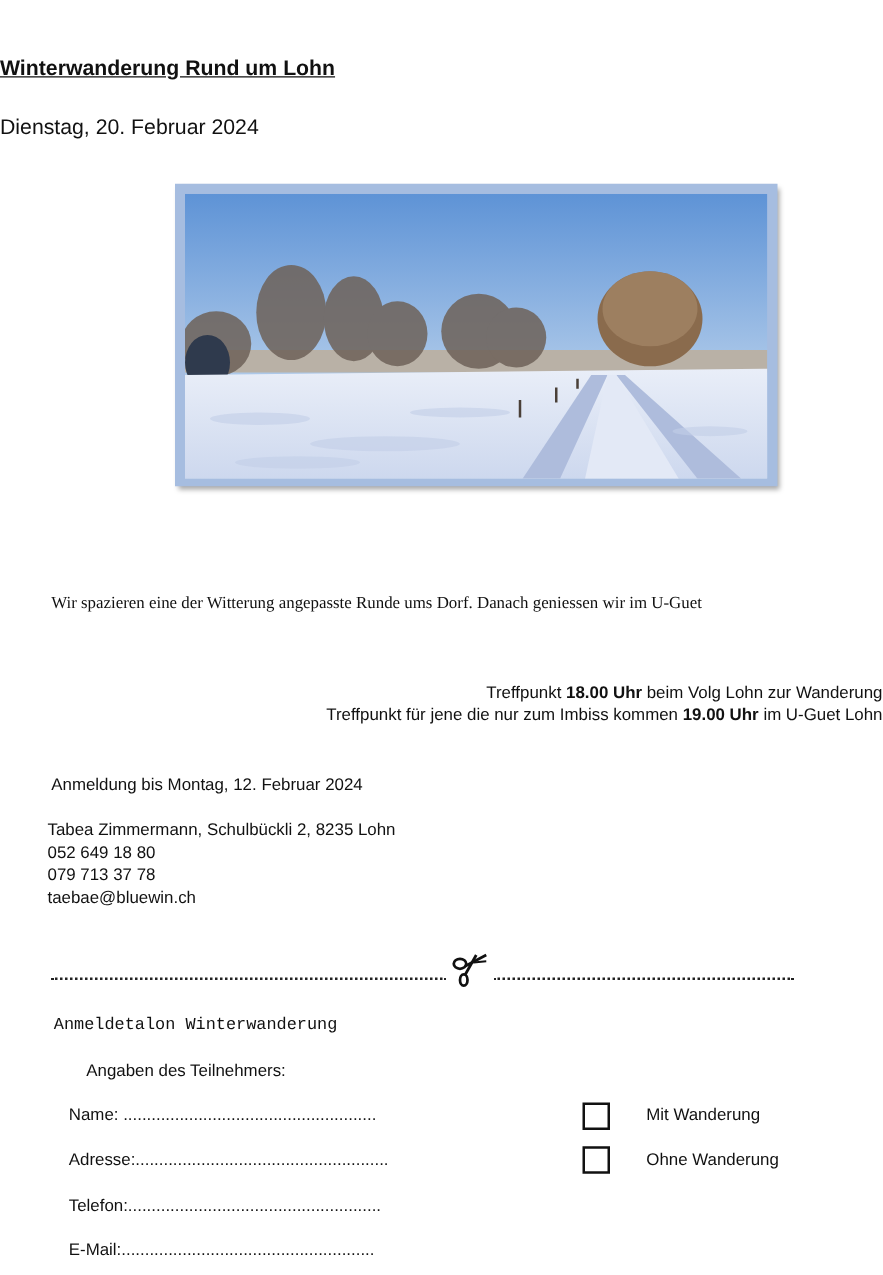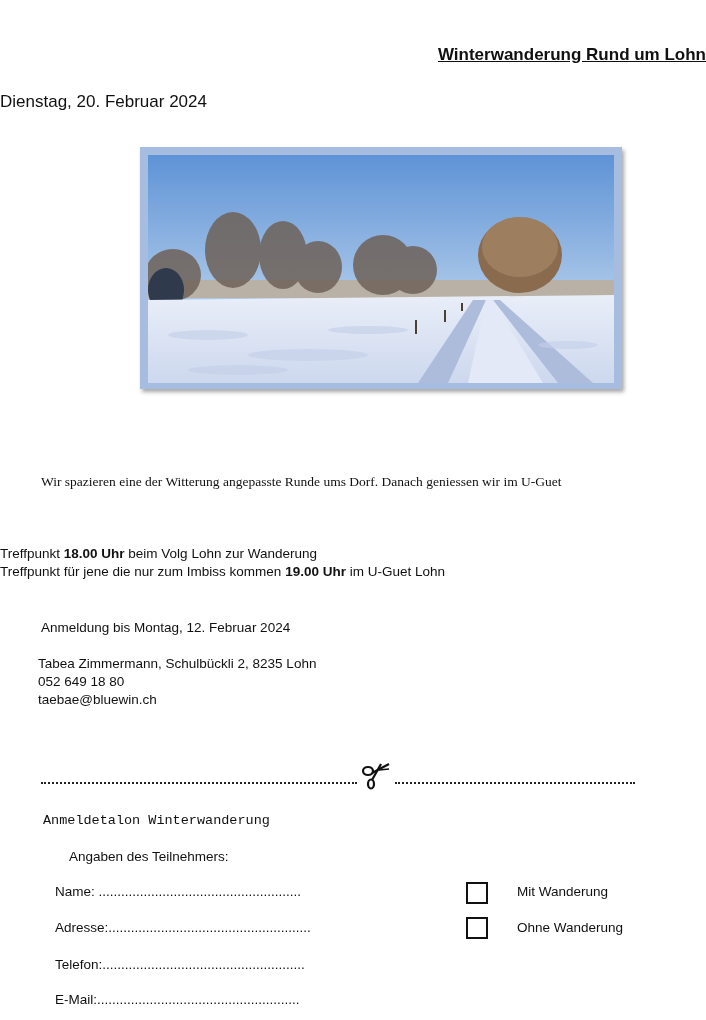--- a/index.html
+++ b/index.html
@@ -1,26 +1,26 @@
 <!DOCTYPE html>
 <html><head>
 <meta charset="utf-8">
 <style>
   html, body { margin: 0; padding: 0; background: #ffffff; }
   body { width: 706px; height: 1020px; position: relative; overflow: hidden;
          font-family: "Liberation Sans", "DejaVu Sans", sans-serif; color: #111; }
   .abs { position: absolute; }
-  .title { left: 0; width: 706px; top: 45px; text-align: right; font-size: 17px; font-weight: bold; text-decoration: underline; }
+  .title { left: 0; width: 706px; top: 45px; text-align: left; font-size: 17px; font-weight: bold; text-decoration: underline; }
   .date { left: 0; width: 706px; top: 92px; text-align: left; font-size: 17px; }
   .photo-frame { left: 140px; top: 147px; width: 482px; height: 242px; background: #a6bde0;
                  box-shadow: 2px 3px 4px rgba(0,0,0,0.35); }
   .photo { position: absolute; left: 8px; top: 8px; width: 466px; height: 228px; overflow: hidden; }
   .body-text { font-size: 13.5px; line-height: 18px; }
   .p1 { left: 41px; top: 473px; width: 630px; font-family: Liberation Serif, serif; }
-  .meet { left: 0; width: 706px; top: 545px; text-align: left; }
+  .meet { left: 0; width: 706px; top: 545px; text-align: right; }
   .reg { left: 41px; top: 619px; }
   .contact { left: 38px; top: 655px; }
   .cutline { left: 41px; top: 760px; width: 595px; height: 30px; }
   .dots { position: absolute; top: 22px; height: 0; border-top: 2px dotted #222; }
   .scissors { position: absolute; left: 318px; top: 0; width: 36px; height: 30px; }
   .slip-title { left: 43px; top: 812px; font-family: Liberation Mono, monospace; }
   .slip-sub { left: 41px; top: 848px; margin-left: 28px; }
   .field { left: 55px; font-size: 13.5px; white-space: nowrap; }
   .checkbox { left: 466px; width: 22px; height: 22px; border: 2px solid #111; background: #fff; box-sizing: border-box; }
   .cb-label { left: 517px; font-size: 13.5px; }
@@ -93,20 +93,21 @@
 <div class="abs body-text meet">
   <div><span>Treffpunkt </span><b>18.00 Uhr</b><span> beim Volg Lohn zur Wanderung</span></div>
   <div><span>Treffpunkt für jene die nur zum Imbiss kommen </span><b>19.00 Uhr</b><span> im U-Guet Lohn</span></div>
 </div>
 
 <div class="abs body-text reg">Anmeldung bis Montag, 12. Februar 2024</div>
 
 <div class="abs body-text contact">
   <div>Tabea Zimmermann, Schulbückli 2, 8235 Lohn</div>
   <div>052 649 18 80</div>
+  <div>079 713 37 78</div>
   <div>taebae@bluewin.ch</div>
 </div>
 
 <div class="abs cutline">
   <div class="dots" style="left:0; width:316px;"></div>
   <div class="scissors">
     <svg width="36" height="30" viewBox="0 0 36 30" xmlns="http://www.w3.org/2000/svg">
       <ellipse cx="9" cy="11" rx="5" ry="4" fill="none" stroke="#111" stroke-width="2.2"></ellipse>
       <ellipse cx="12" cy="24" rx="3" ry="4.5" fill="none" stroke="#111" stroke-width="2.2"></ellipse>
       <path d="M13 13 L30 4" stroke="#111" stroke-width="2.2" fill="none"></path>

